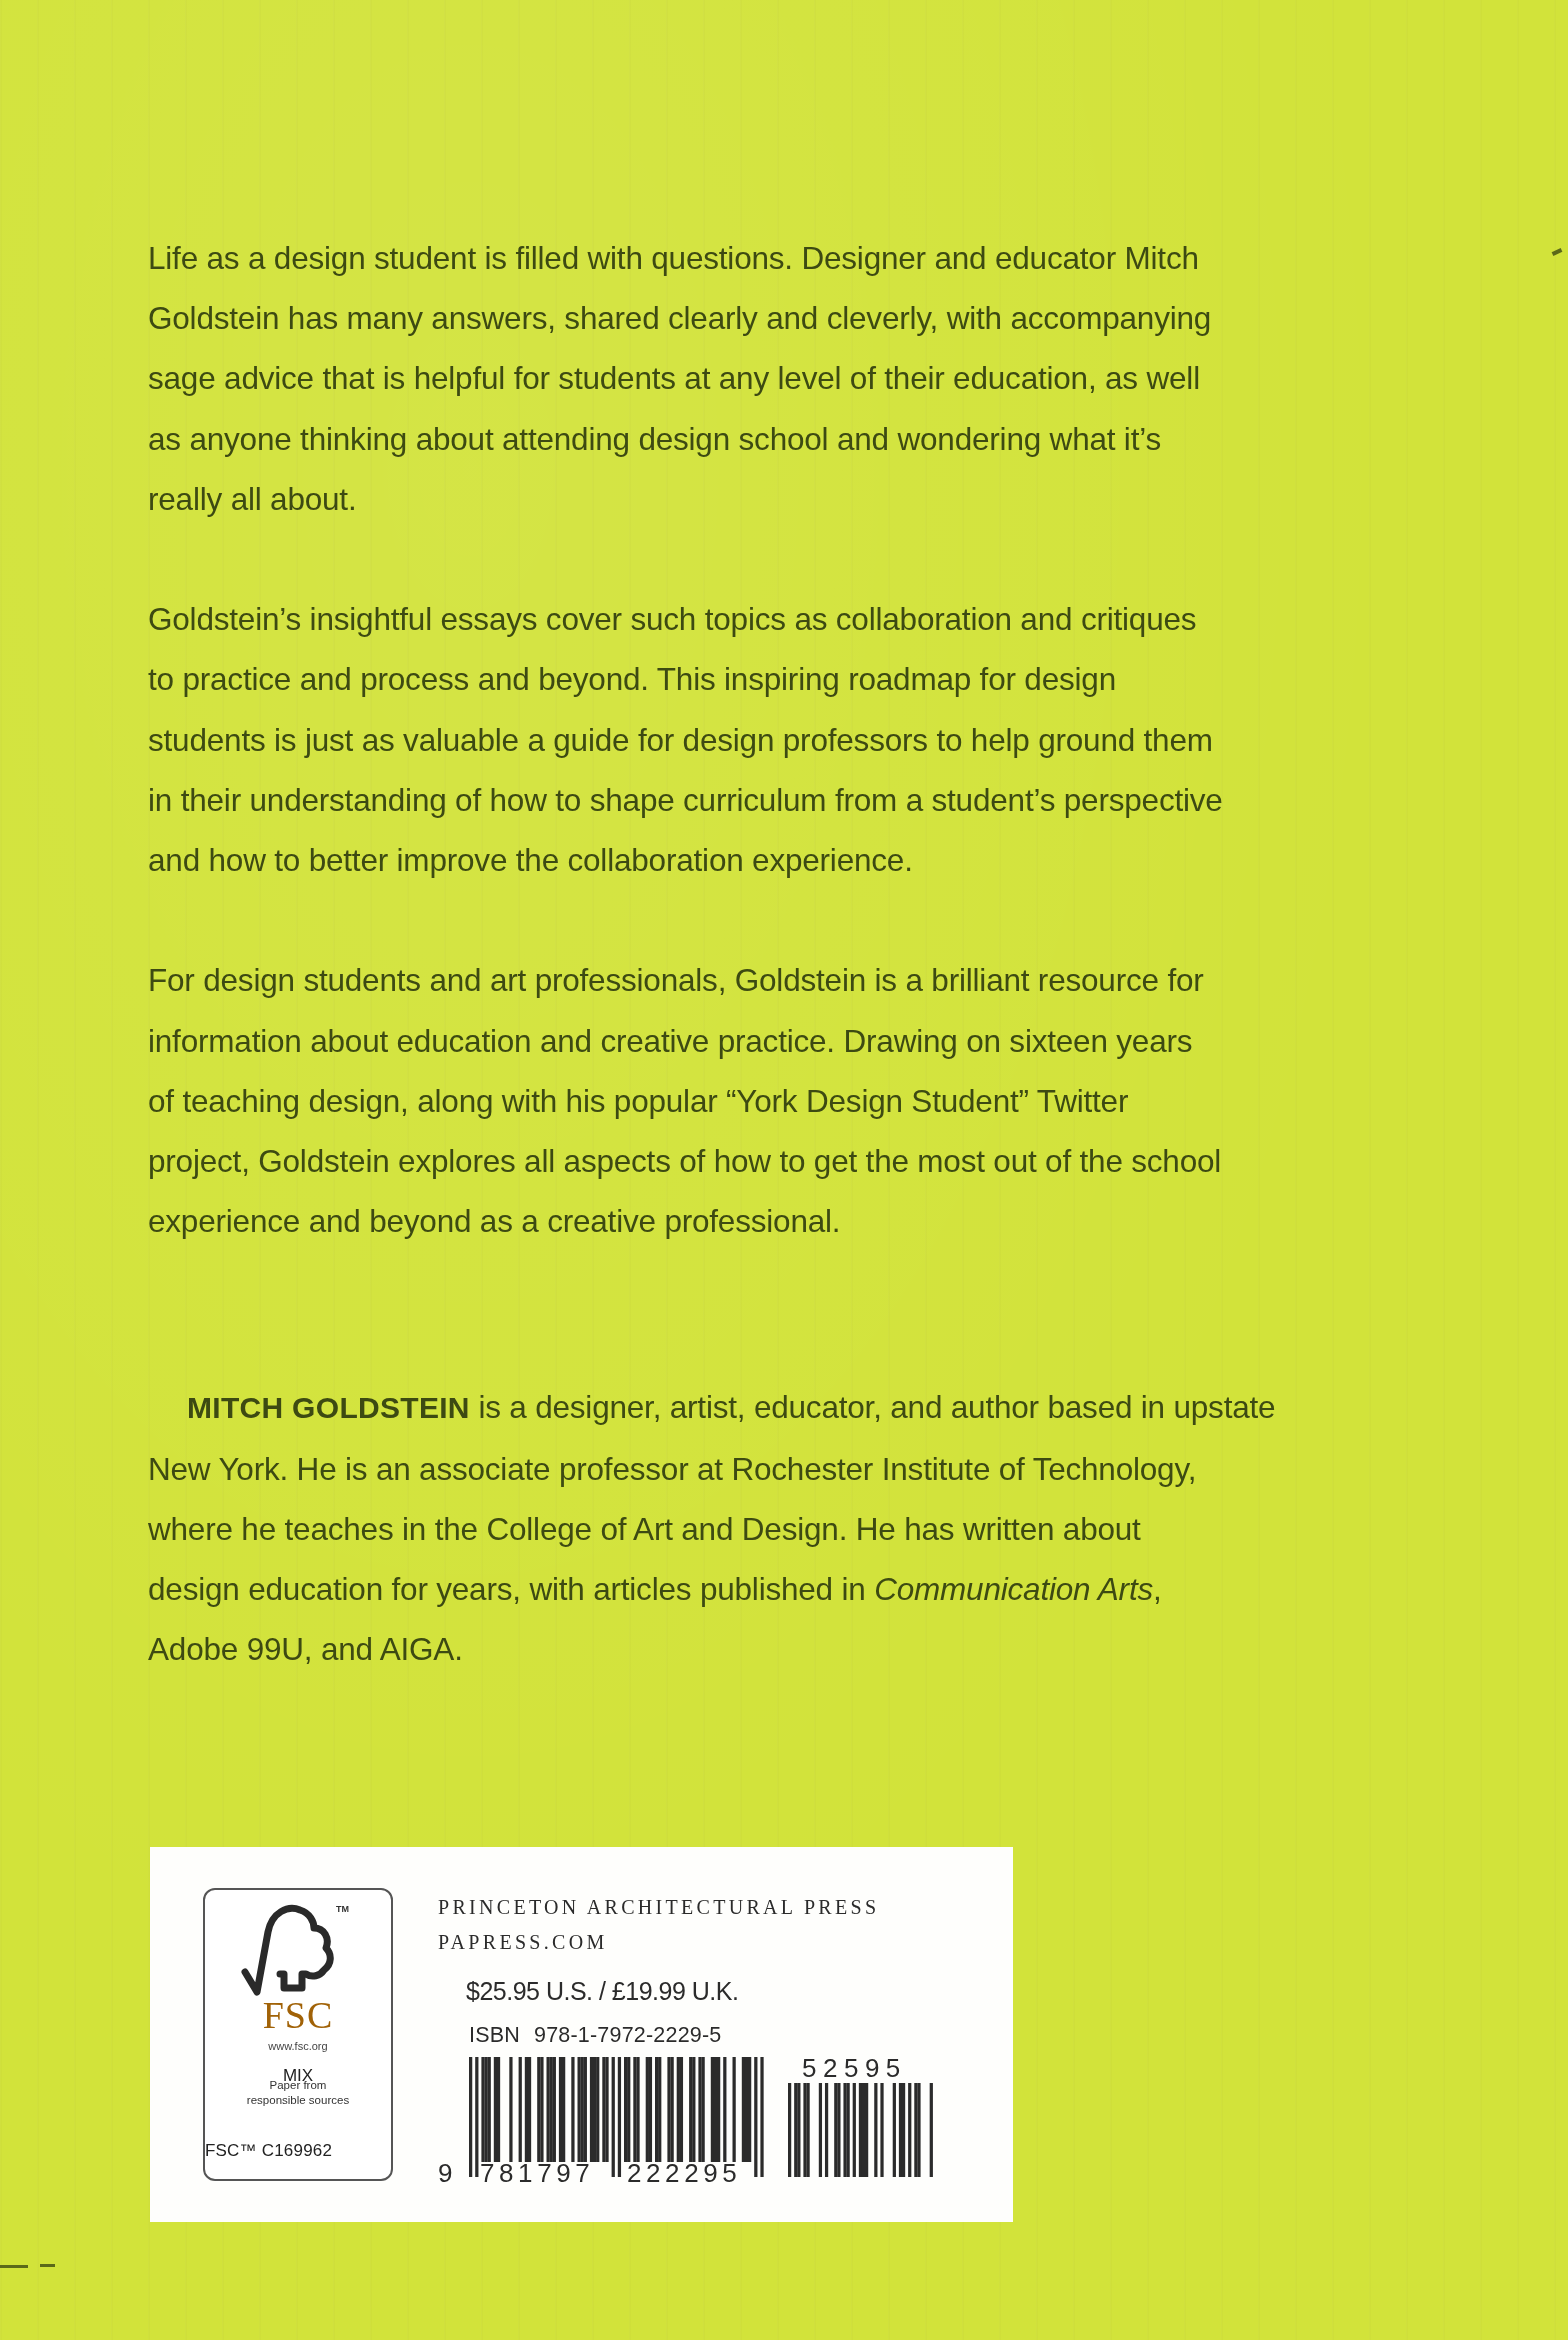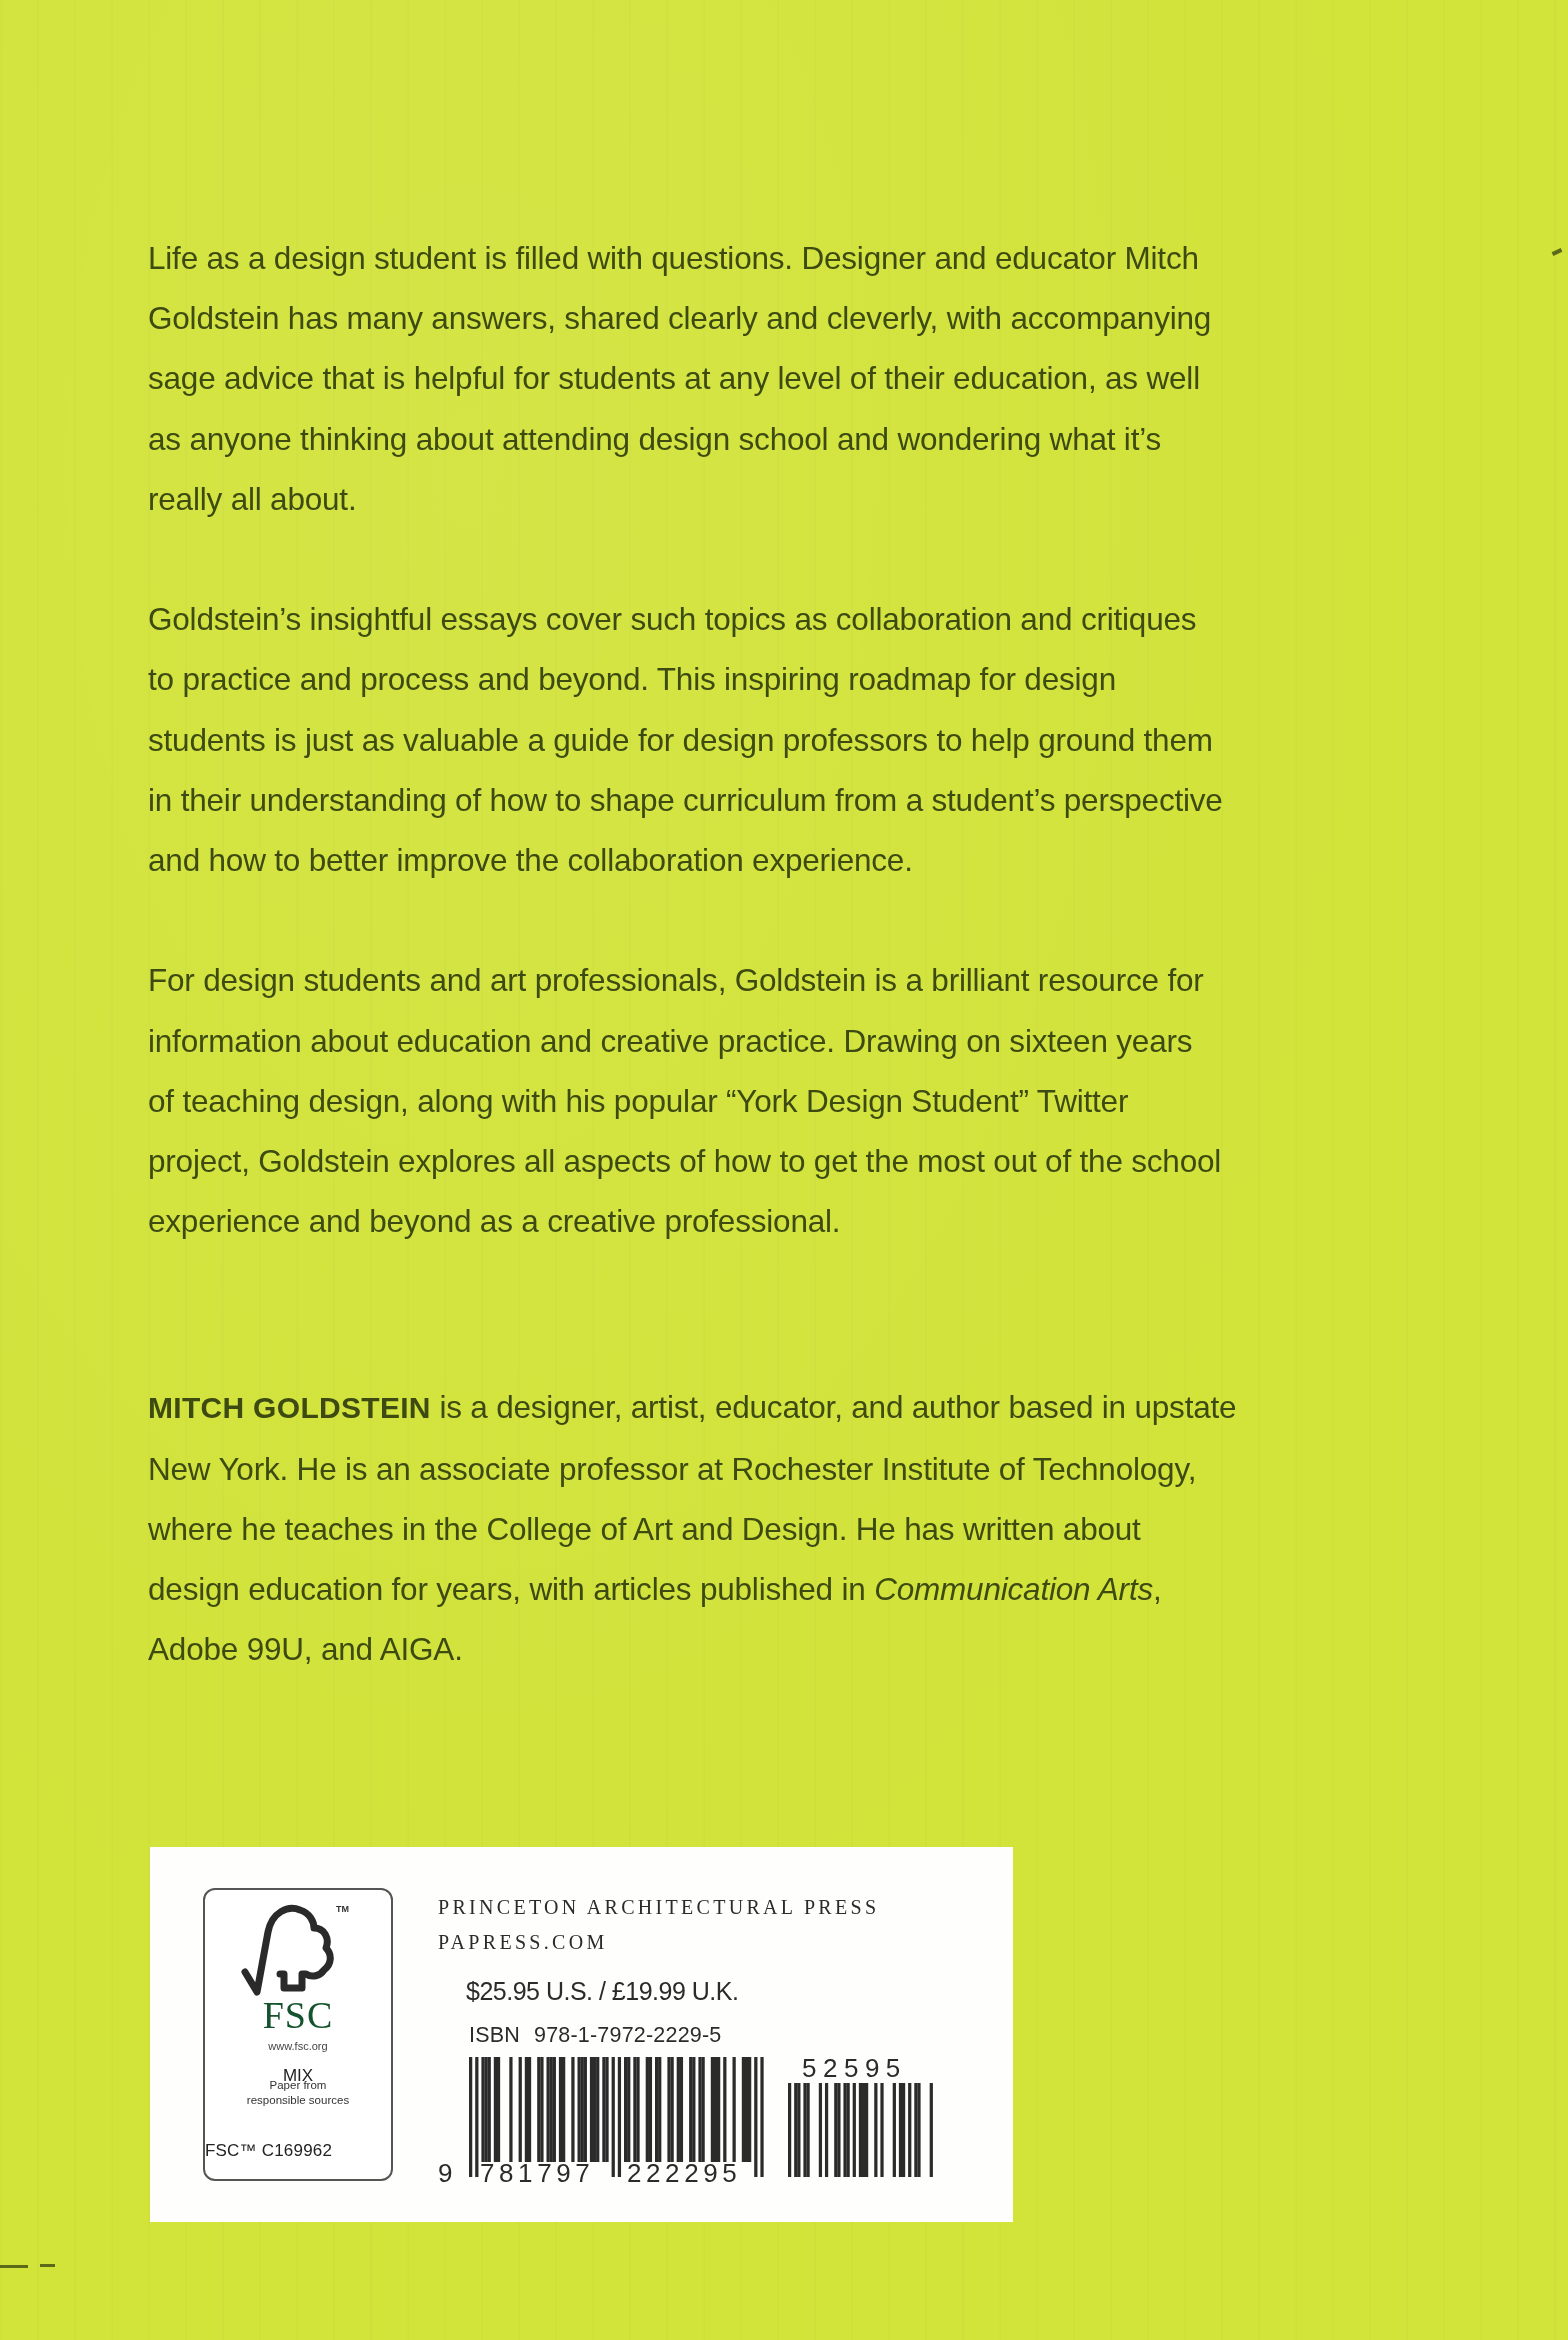--- a/index.html
+++ b/index.html
@@ -16,36 +16,36 @@
   .copy {
     position:absolute; left:148px; top:228px; width:1300px;
     font-family:"Liberation Sans", sans-serif;
     font-size:31.5px; line-height:60.2px; color:#3D4A12;
     letter-spacing:-0.2px;
   }
   .para { margin:0; }
   .para + .para { margin-top:60.2px; }
   .para.bio { margin-top:126px; }
   .line { display:block; white-space:nowrap; }
-  .bold-name { font-weight:bold; letter-spacing:0.3px; font-size:30px; }
+  .bold-name { font-weight:bold; letter-spacing:0.3px; font-size:30px;margin-left:39px; }
   .ital { font-style:italic; }
 
   .label-box {
     position:absolute; left:150px; top:1847px; width:863px; height:375px;
     background:#FEFEFC;
   }
   .fsc-box {
     position:absolute; left:53px; top:41px; width:190px; height:293px;
     border:2.5px solid #555; border-radius:12px; box-sizing:border-box;
     background:#fff; color:#222;
   }
   .fsc-tree { position:absolute; left:35px; top:12px; width:120px; height:95px; }
   .fsc-tm { position:absolute; left:131px; top:14px; font-size:9px; font-family:"Liberation Sans", sans-serif; font-weight:bold; color:#333; }
   .fsc-word { position:absolute; left:0; width:100%; top:106px; text-align:center;
-    font-family:"Liberation Serif", serif; font-size:38px; line-height:38px; color:#14532d; letter-spacing:1px; }
+    font-family:"Liberation Serif", serif; font-size:38px; line-height:38px; color:#a16207; letter-spacing:1px; }
   .fsc-url { position:absolute; left:0; width:100%; top:150px; text-align:center; font-size:11px; color:#444; }
   .fsc-mix { position:absolute; left:0; width:100%; top:176px; text-align:center; font-size:17px; color:#222; }
   .fsc-paper { position:absolute; left:0; width:100%; top:188px; text-align:center; font-size:11.5px; line-height:15px; color:#333; }
   .fsc-code { position:absolute; left:0; width:100%; top:251px; text-align:left; font-size:17px; color:#222; letter-spacing:0.2px; }
 
   .publisher { position:absolute; left:288px; top:43px; font-family:"Liberation Serif", serif;
     font-size:20px; letter-spacing:3.3px; color:#2b2b2b; line-height:35px; }
   .price { position:absolute; left:316px; top:130px; font-size:25px; color:#2b2b2b; letter-spacing:-0.5px; }
   .isbn { position:absolute; left:319px; top:176px; font-size:21.5px; color:#2b2b2b; letter-spacing:0.2px; }
   .isbn .isbn-num { margin-left:14px; }

